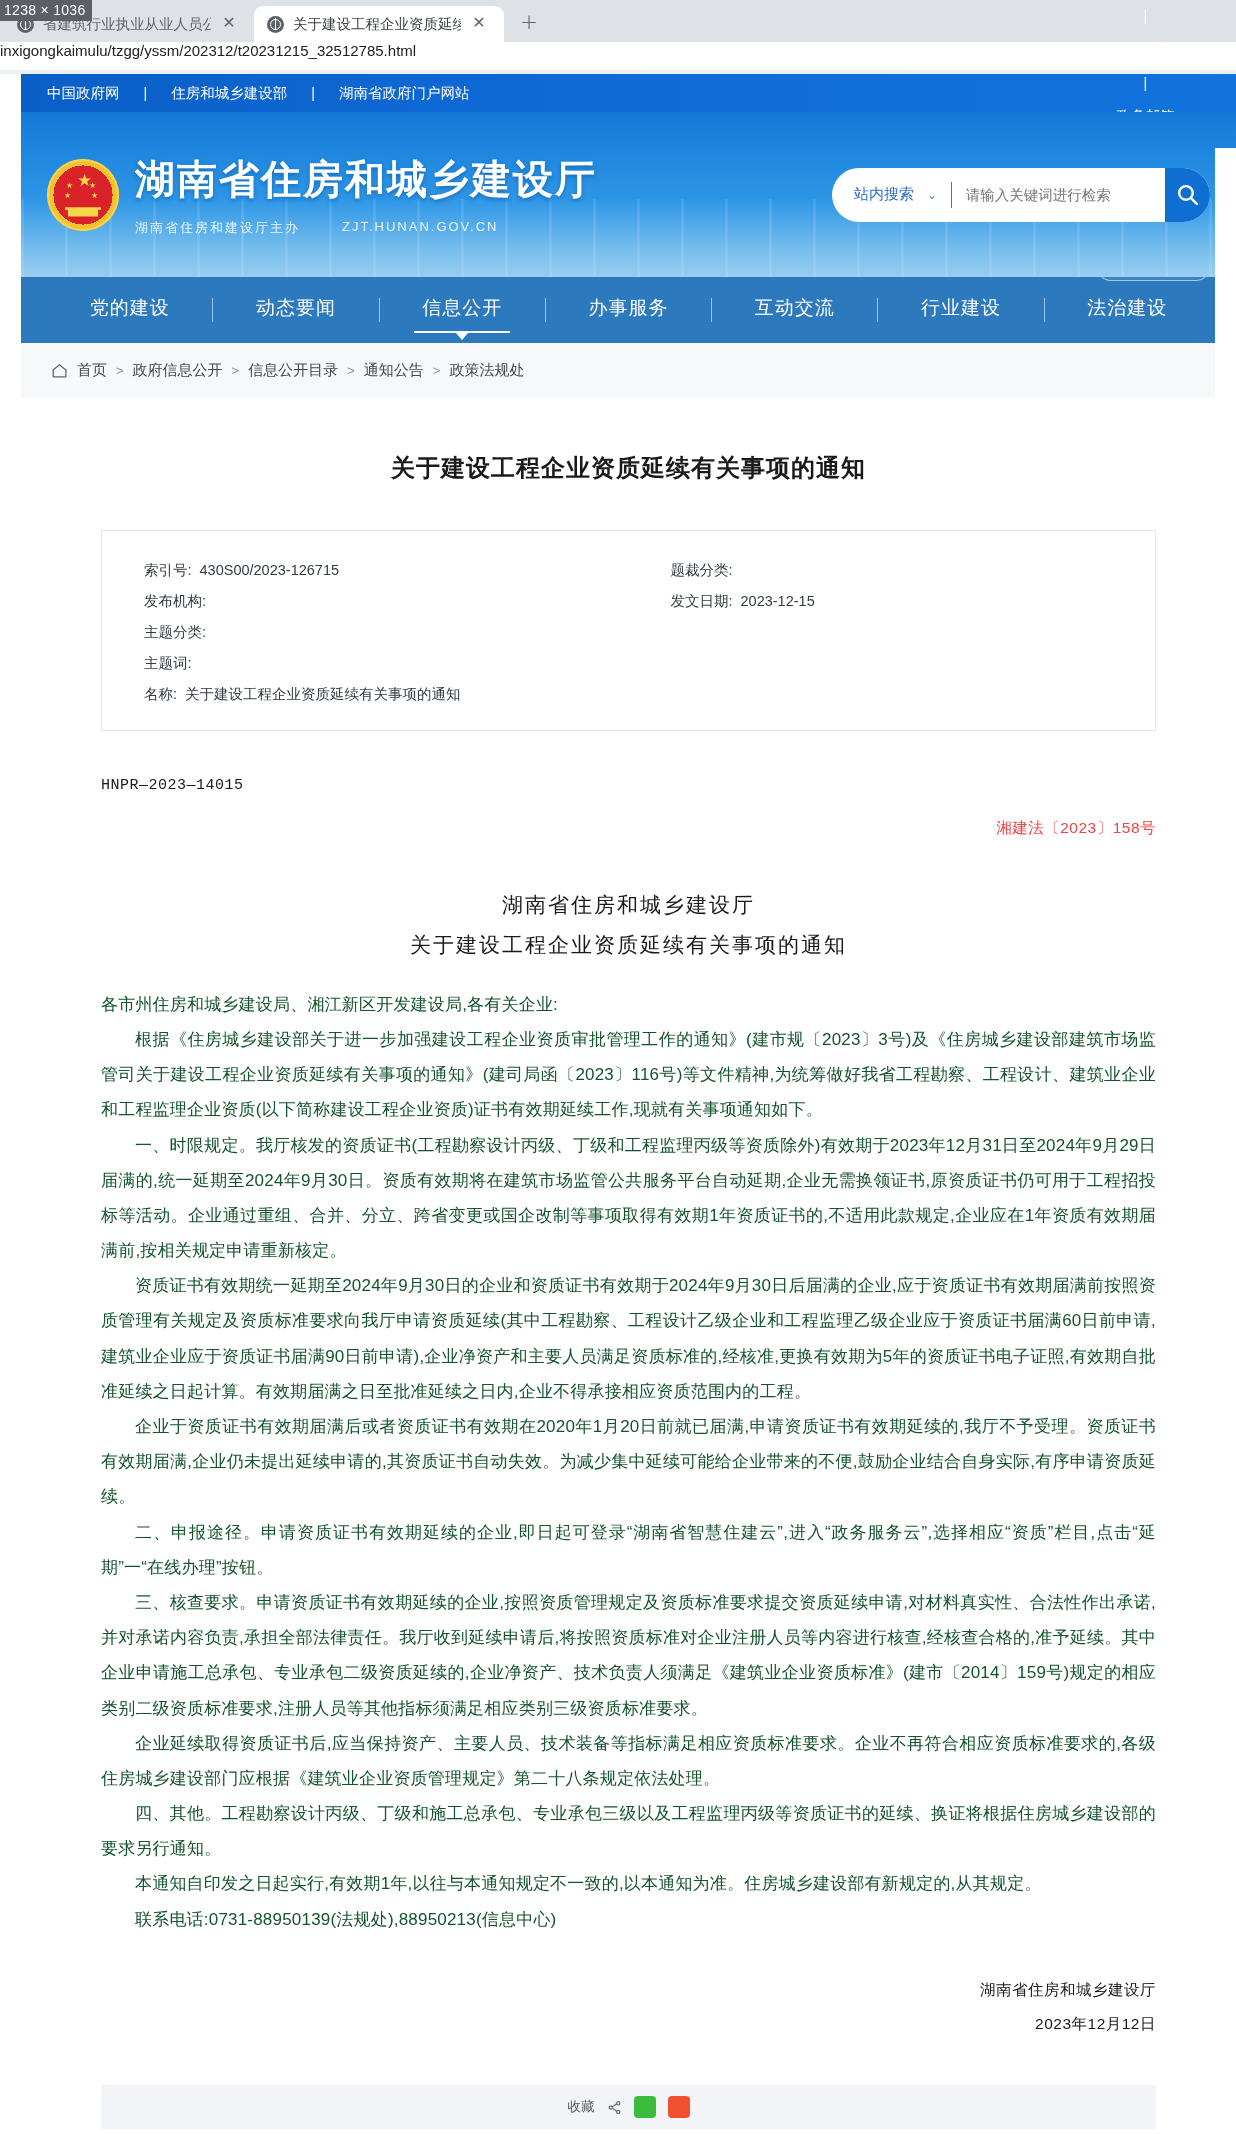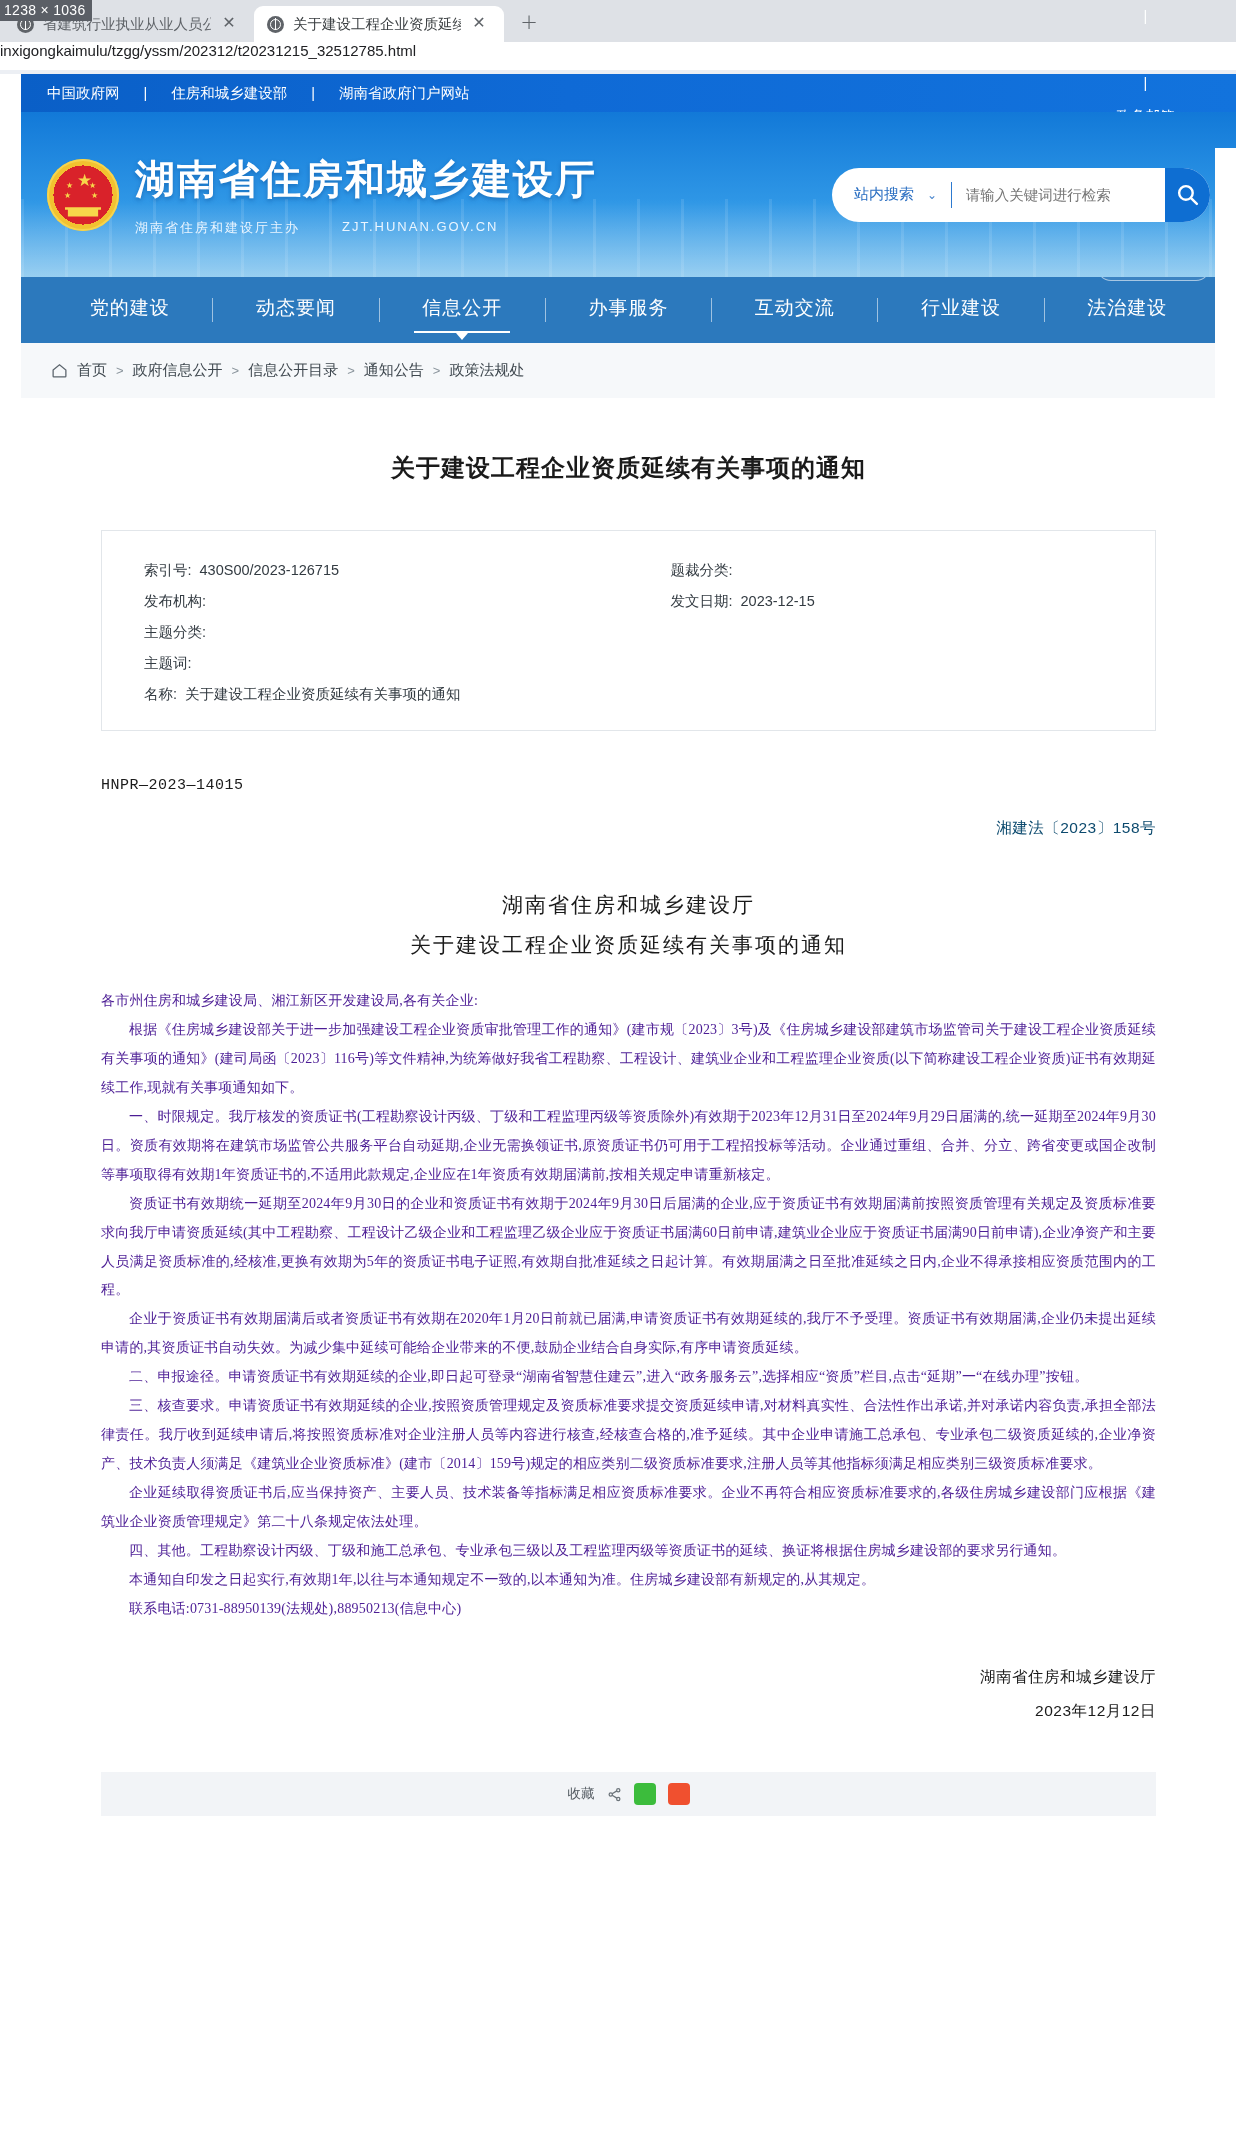--- a/index.html
+++ b/index.html
@@ -198,32 +198,32 @@
     display: flex; font-size: 14.5px; color: #333b42; line-height: 31px;
   }
   .meta-k { white-space: nowrap; }
   .meta-v { margin-left: 8px; white-space: nowrap; }
 
   .docnum-left {
     font-family: "Liberation Mono", "DejaVu Sans Mono", monospace;
     font-size: 15px; color: #1a1a1a; padding: 46px 0 0 80px; letter-spacing: .5px;
   }
   .docnum-right {
-    text-align: right; font-size: 15.5px; color: #0c4a6e;
+    text-align: right; font-size: 15.5px; color: #ef4444;
     padding: 24px 80px 0 0; letter-spacing: .5px;
   }
 
   .doc-heads { margin-top: 46px; text-align: center; }
   .doc-head1 { font-size: 21px; color: #1a1a1a; letter-spacing: 2px; line-height: 1.9; }
   .doc-head2 { font-size: 21px; color: #1a1a1a; letter-spacing: 2px; line-height: 1.9; }
 
   .doc-body { padding: 22px 80px 0; }
   .doc-body p {
-    font-size: 14px; line-height: 2.07; color: #4c1d95;
-    text-align: justify; text-justify: inter-ideograph; letter-spacing: .2px; font-family: Liberation Serif, serif;
+    font-size: 17px; line-height: 2.07; color: #14532d;
+    text-align: justify; text-justify: inter-ideograph; letter-spacing: .2px;
   }
   .doc-body p.ind { text-indent: 2em; }
   .doc-body p.noind { text-indent: 0; }
 
   .sign-block { padding: 36px 80px 0; text-align: right; }
   .sign-block div { font-size: 15.5px; line-height: 2.2; color: #1a1a1a; letter-spacing: .5px; }
 
   .doc-footer-bar {
     margin: 44px 80px 0; background: #f2f4f7; height: 44px;
     display: flex; align-items: center; justify-content: center; gap: 12px;

